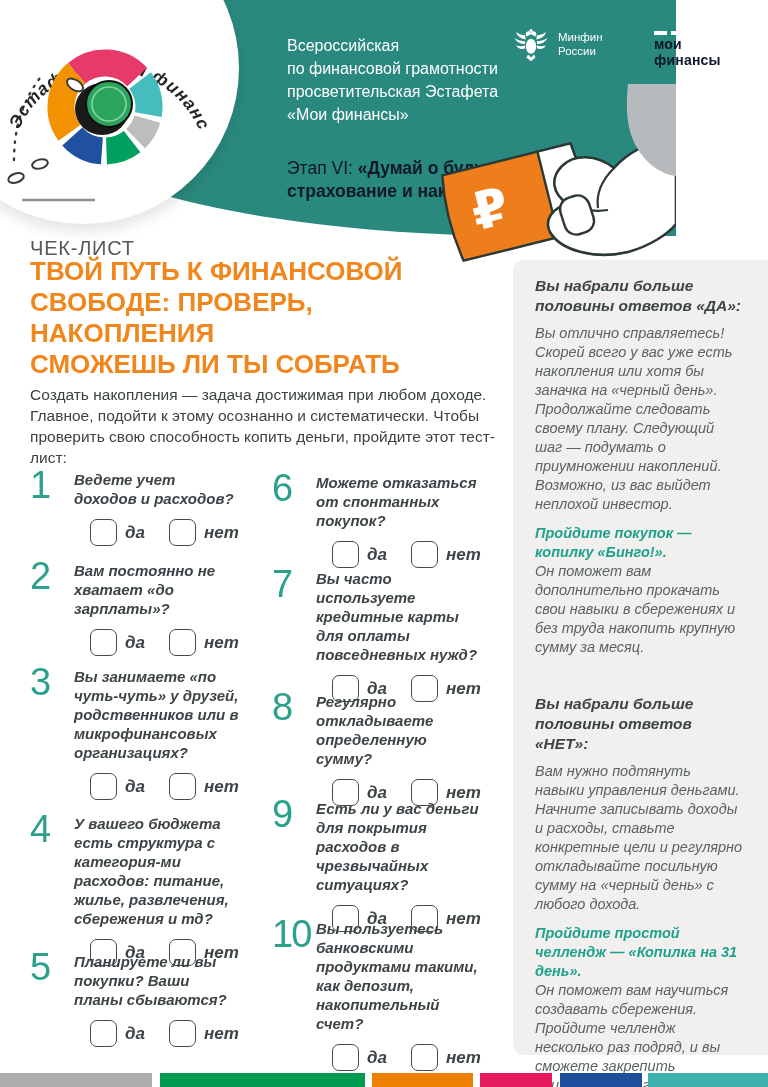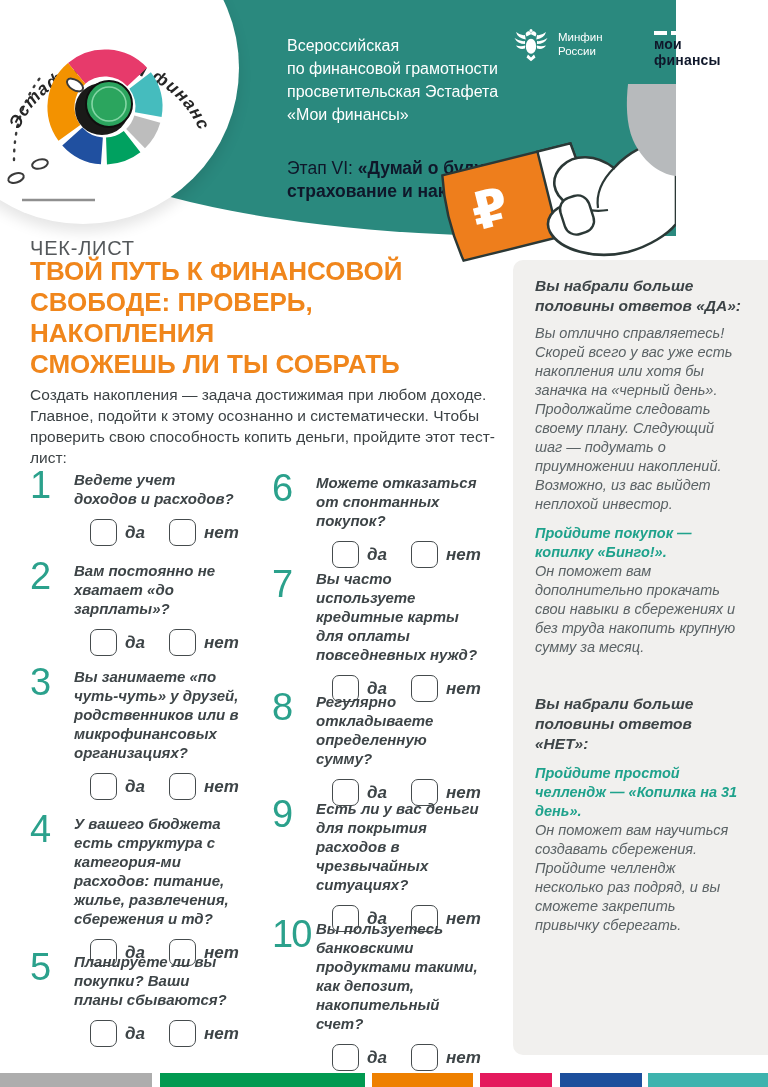--- a/index.html
+++ b/index.html
@@ -285,20 +285,21 @@
     </div>
 
   <div class="sidebar">
     <div class="sb-heading">Вы набрали больше половины ответов «ДА»:</div>
     <div class="sb-body">Вы отлично справляетесь! Скорей всего у вас уже есть накопления или хотя бы заначка на «черный день». Продолжайте следовать своему плану. Следующий шаг — подумать о приумножении накоплений. Возможно, из вас выйдет неплохой инвестор.</div>
     <div class="sb-challenge">Пройдите покупок — копилку «Бинго!».</div>
     <div class="sb-note">Он поможет вам дополнительно прокачать свои навыки в сбережениях и без труда накопить крупную сумму за месяц.</div>
 
     <div class="sb-block2">
       <div class="sb-heading">Вы набрали больше половины ответов «НЕТ»:</div>
+      <div class="sb-body">Вам нужно подтянуть навыки управления деньгами. Начните записывать доходы и расходы, ставьте конкретные цели и регулярно откладывайте посильную сумму на «черный день» с любого дохода.</div>
       <div class="sb-challenge">Пройдите простой челлендж — «Копилка на 31 день».</div>
       <div class="sb-note">Он поможет вам научиться создавать сбережения. Пройдите челлендж несколько раз подряд, и вы сможете закрепить привычку сберегать.</div>
     </div>
 
   </div>
 
   <div class="footer-seg fs0"></div>
   <div class="footer-seg fs1"></div>
   <div class="footer-seg fs2"></div>
   <div class="footer-seg fs3"></div>

